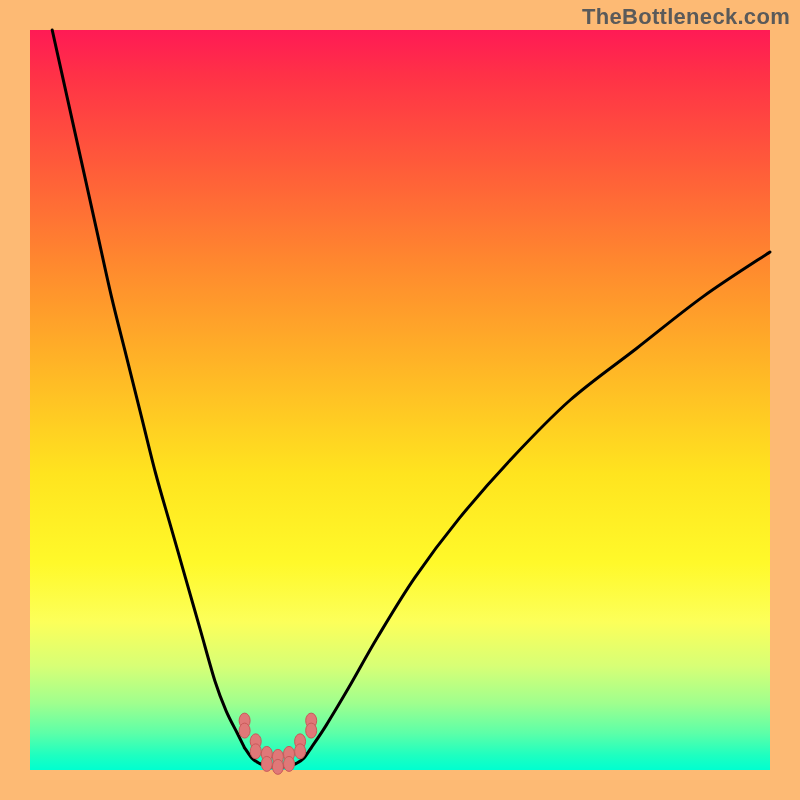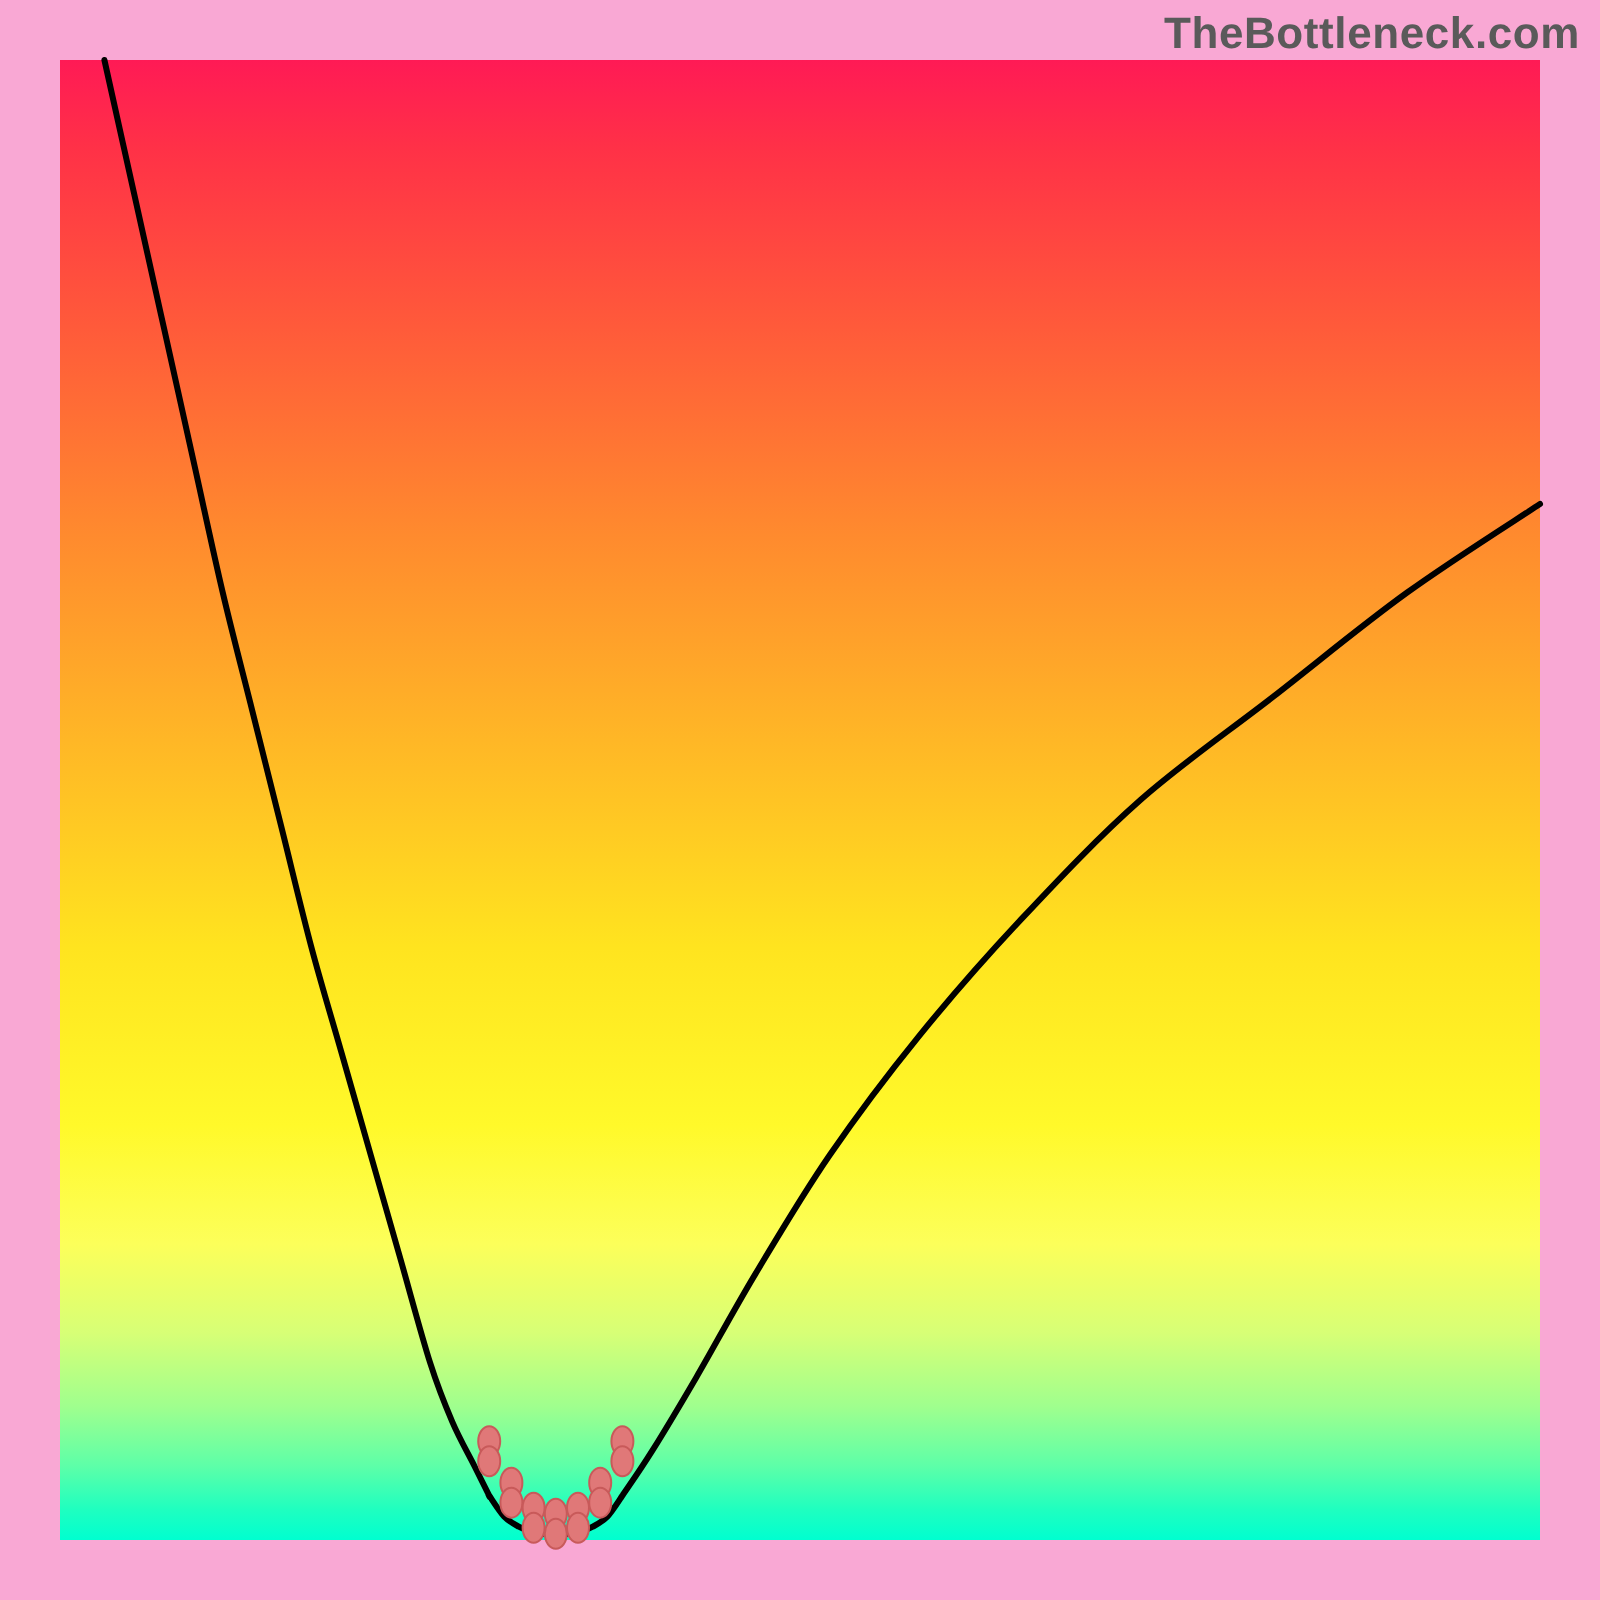--- a/index.html
+++ b/index.html
@@ -7,21 +7,21 @@
     padding: 0;
     width: 800px;
     height: 800px;
     overflow: hidden;
     background: #000;
     font-family: Arial, Helvetica, sans-serif;
   }
   .frame {
     position: absolute;
     inset: 0;
-    background: #f9a8d4;
+    background: #fdba74;
   }
   .plot {
     position: absolute;
     left: 30px;
     top: 30px;
     width: 740px;
     height: 740px;
     background: linear-gradient(
       to bottom,
       #ff1a55 0%,

